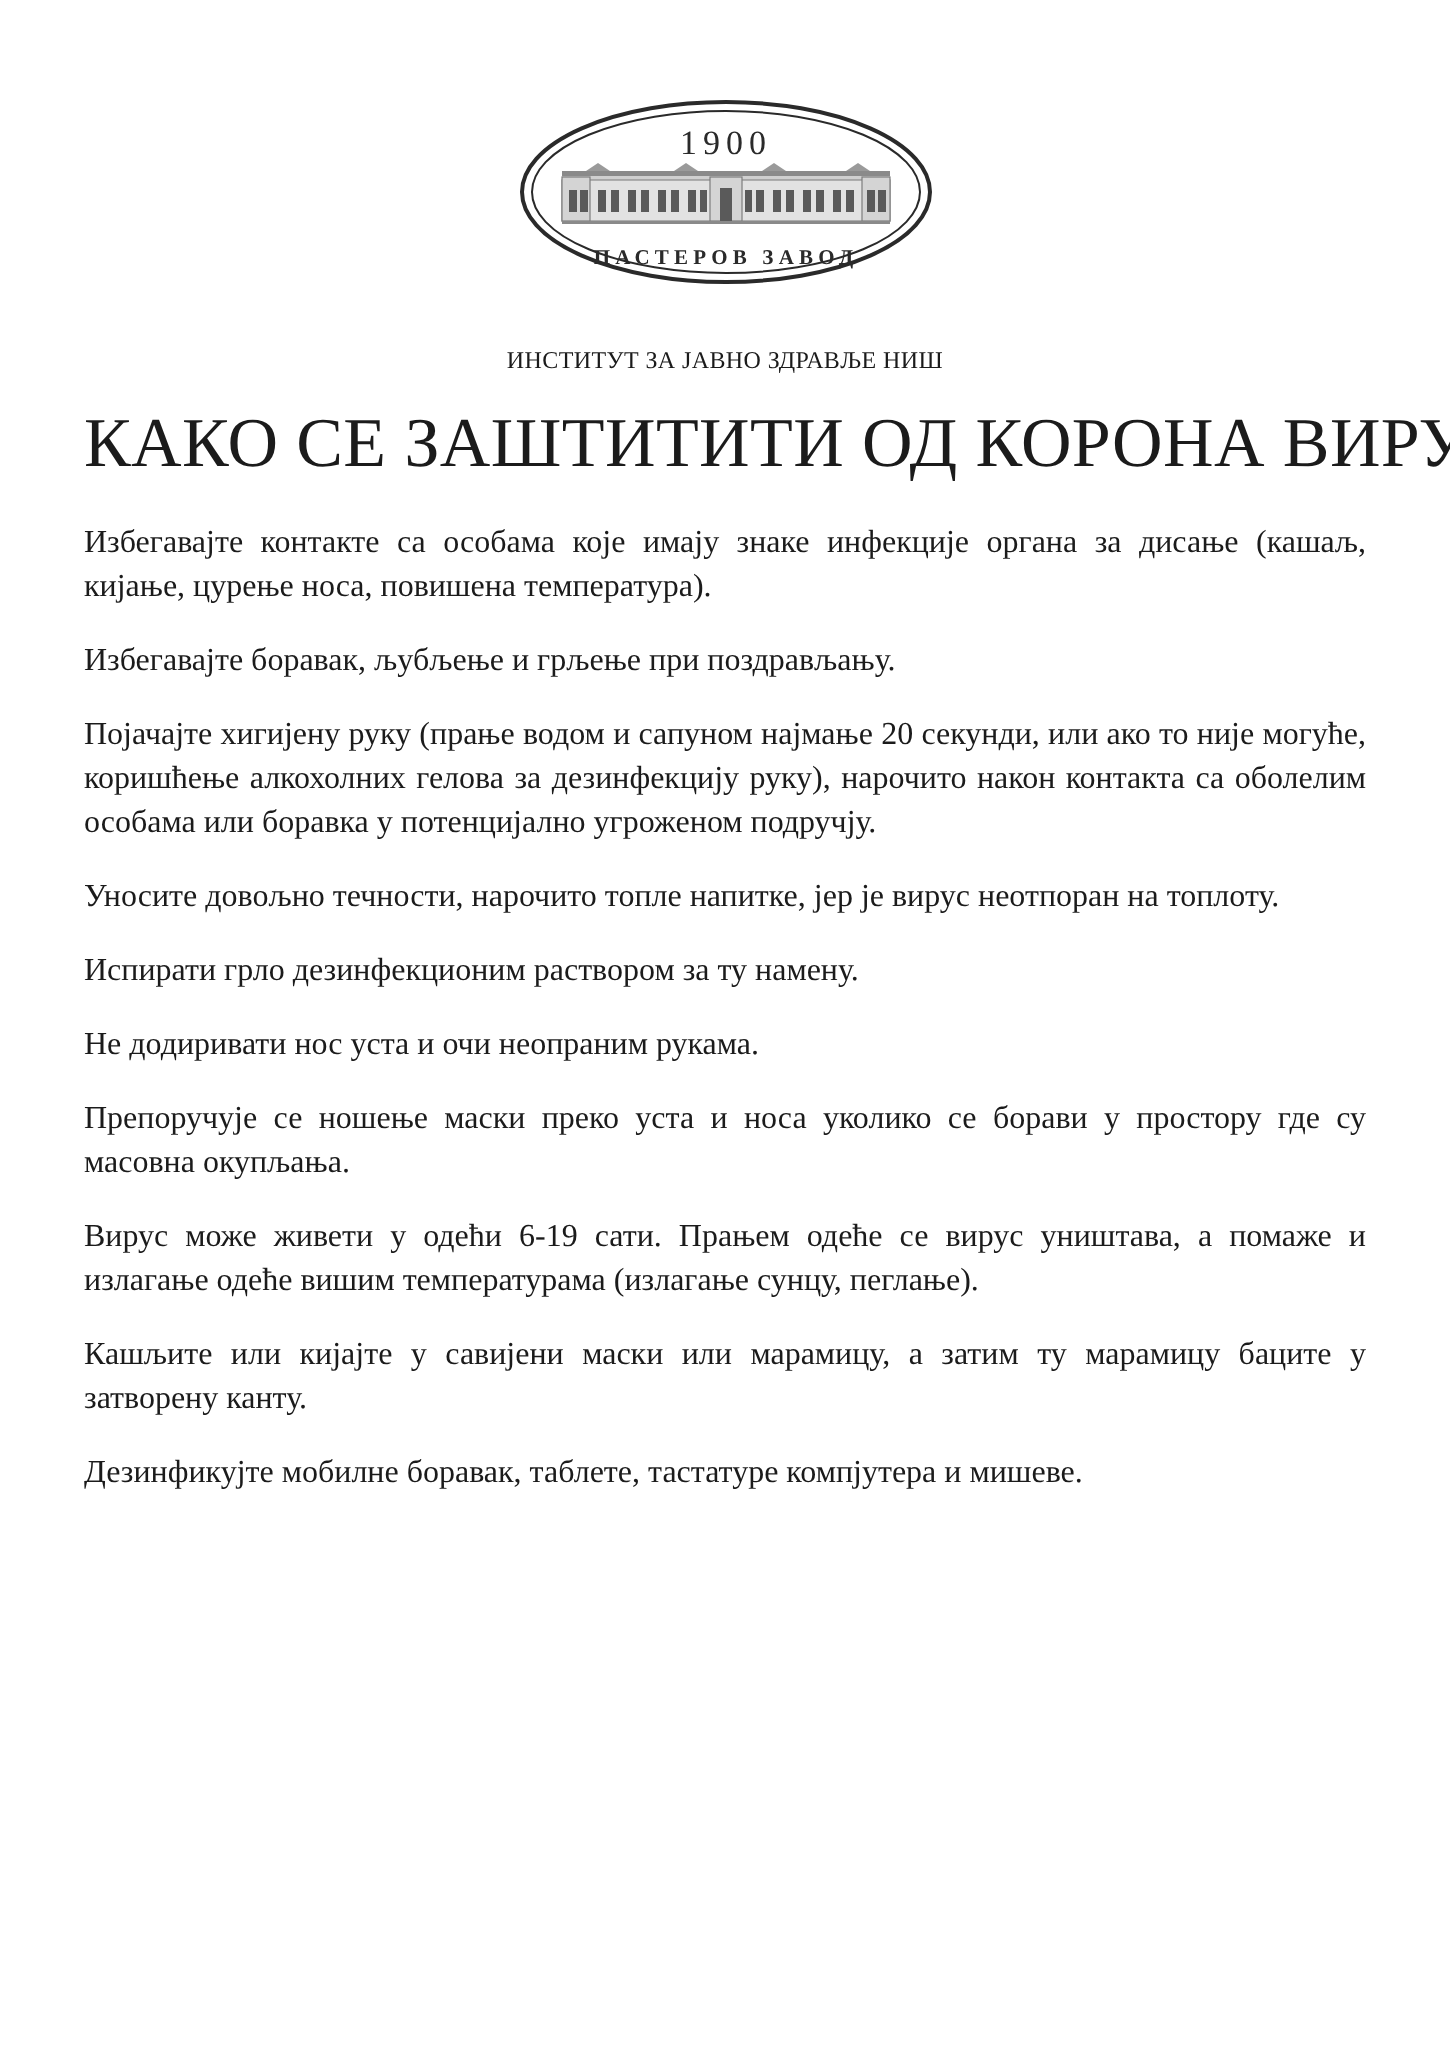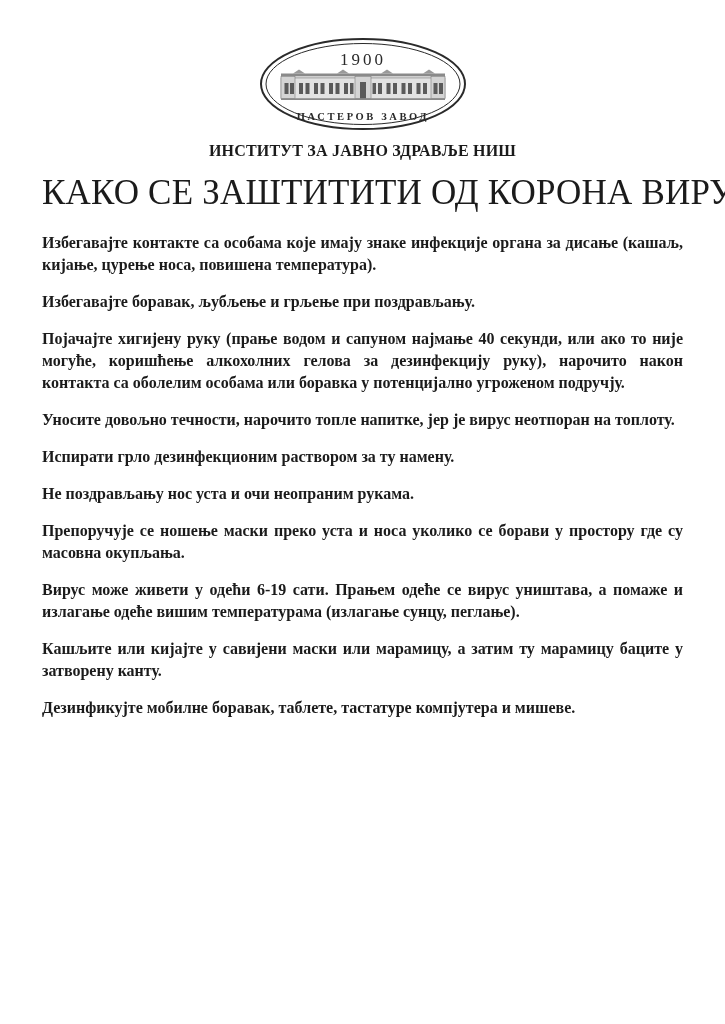--- a/index.html
+++ b/index.html
@@ -3,55 +3,54 @@
 <meta charset="utf-8">
 <style>
   html, body { margin: 0; padding: 0; background: #e9e9e9; }
   .page {
     position: relative;
     width: 725px;
     height: 1024px;
     margin: 0 auto;
     background: #ffffff;
     box-sizing: border-box;
-    padding: 0 42px;
+    padding: 12px 42px;
     overflow: hidden;
     font-family: "Liberation Serif", "DejaVu Serif", serif;
     color: #1b1b1b;
   }
   .logo-wrap {
     width: 208px;
     height: 92px;
     margin: 38px auto 0 auto;
   }
   .logo-wrap svg { display: block; width: 208px; height: 92px; }
   .institute {
-    margin-top: 11px;
+    margin-top: 28px;
     text-align: center;
-    font-size: 16px;
+    font-size: 12px;
     line-height: 20px;
-    font-weight: bold;
+    font-weight: normal;
     letter-spacing: 0.2px;
   }
   .title {
     margin: 14px 0 12px 0;
     text-align: center;
     font-size: 35px;
     line-height: 36px;
     font-weight: normal;
     letter-spacing: 0.2px;
     white-space: nowrap;
   }
   .content { margin-top: 21px; }
   .content p {
     margin: 0 0 15px 0;
     font-size: 16px;
     line-height: 22px;
     text-align: justify;
-    font-weight: bold;
   }
   .seal-text {
     font-family: "Liberation Serif", "DejaVu Serif", serif;
     fill: #2a2a2a;
   }
 </style>
 </head>
 <body>
 
 <div class="page">
@@ -101,23 +100,23 @@
     </svg>
   </div>
 
   <div class="institute">ИНСТИТУТ ЗА ЈАВНО ЗДРАВЉЕ НИШ</div>
 
   <h1 class="title">КАКО СЕ ЗАШТИТИТИ ОД КОРОНА ВИРУСА</h1>
 
   <div class="content">
     <p>Избегавајте контакте са особама које имају знаке инфекције органа за дисање (кашаљ, кијање, цурење носа, повишена температура).</p>
     <p>Избегавајте боравак, љубљење и грљење при поздрављању.</p>
-    <p>Појачајте хигијену руку (прање водом и сапуном најмање 40 секунди, или ако то није могуће, коришћење алкохолних гелова за дезинфекцију руку), нарочито након контакта са оболелим особама или боравка у потенцијално угроженом подручју.</p>
+    <p>Појачајте хигијену руку (прање водом и сапуном најмање 20 секунди, или ако то није могуће, коришћење алкохолних гелова за дезинфекцију руку), нарочито након контакта са оболелим особама или боравка у потенцијално угроженом подручју.</p>
     <p>Уносите довољно течности, нарочито топле напитке, јер је вирус неотпоран на топлоту.</p>
     <p>Испирати грло дезинфекционим раствором за ту намену.</p>
-    <p>Не поздрављању нос уста и очи неопраним рукама.</p>
+    <p>Не додиривати нос уста и очи неопраним рукама.</p>
     <p>Препоручује се ношење маски преко уста и носа уколико се борави у простору где су масовна окупљања.</p>
     <p>Вирус може живети у одећи 6-19 сати. Прањем одеће се вирус уништава, а помаже и излагање одеће вишим температурама (излагање сунцу, пеглање).</p>
     <p>Кашљите или кијајте у савијени маски или марамицу, а затим ту марамицу баците у затворену канту.</p>
     <p>Дезинфикујте мобилне боравак, таблете, тастатуре компјутера и мишеве.</p>
   </div>
 
 </div>
 
 </body></html>

